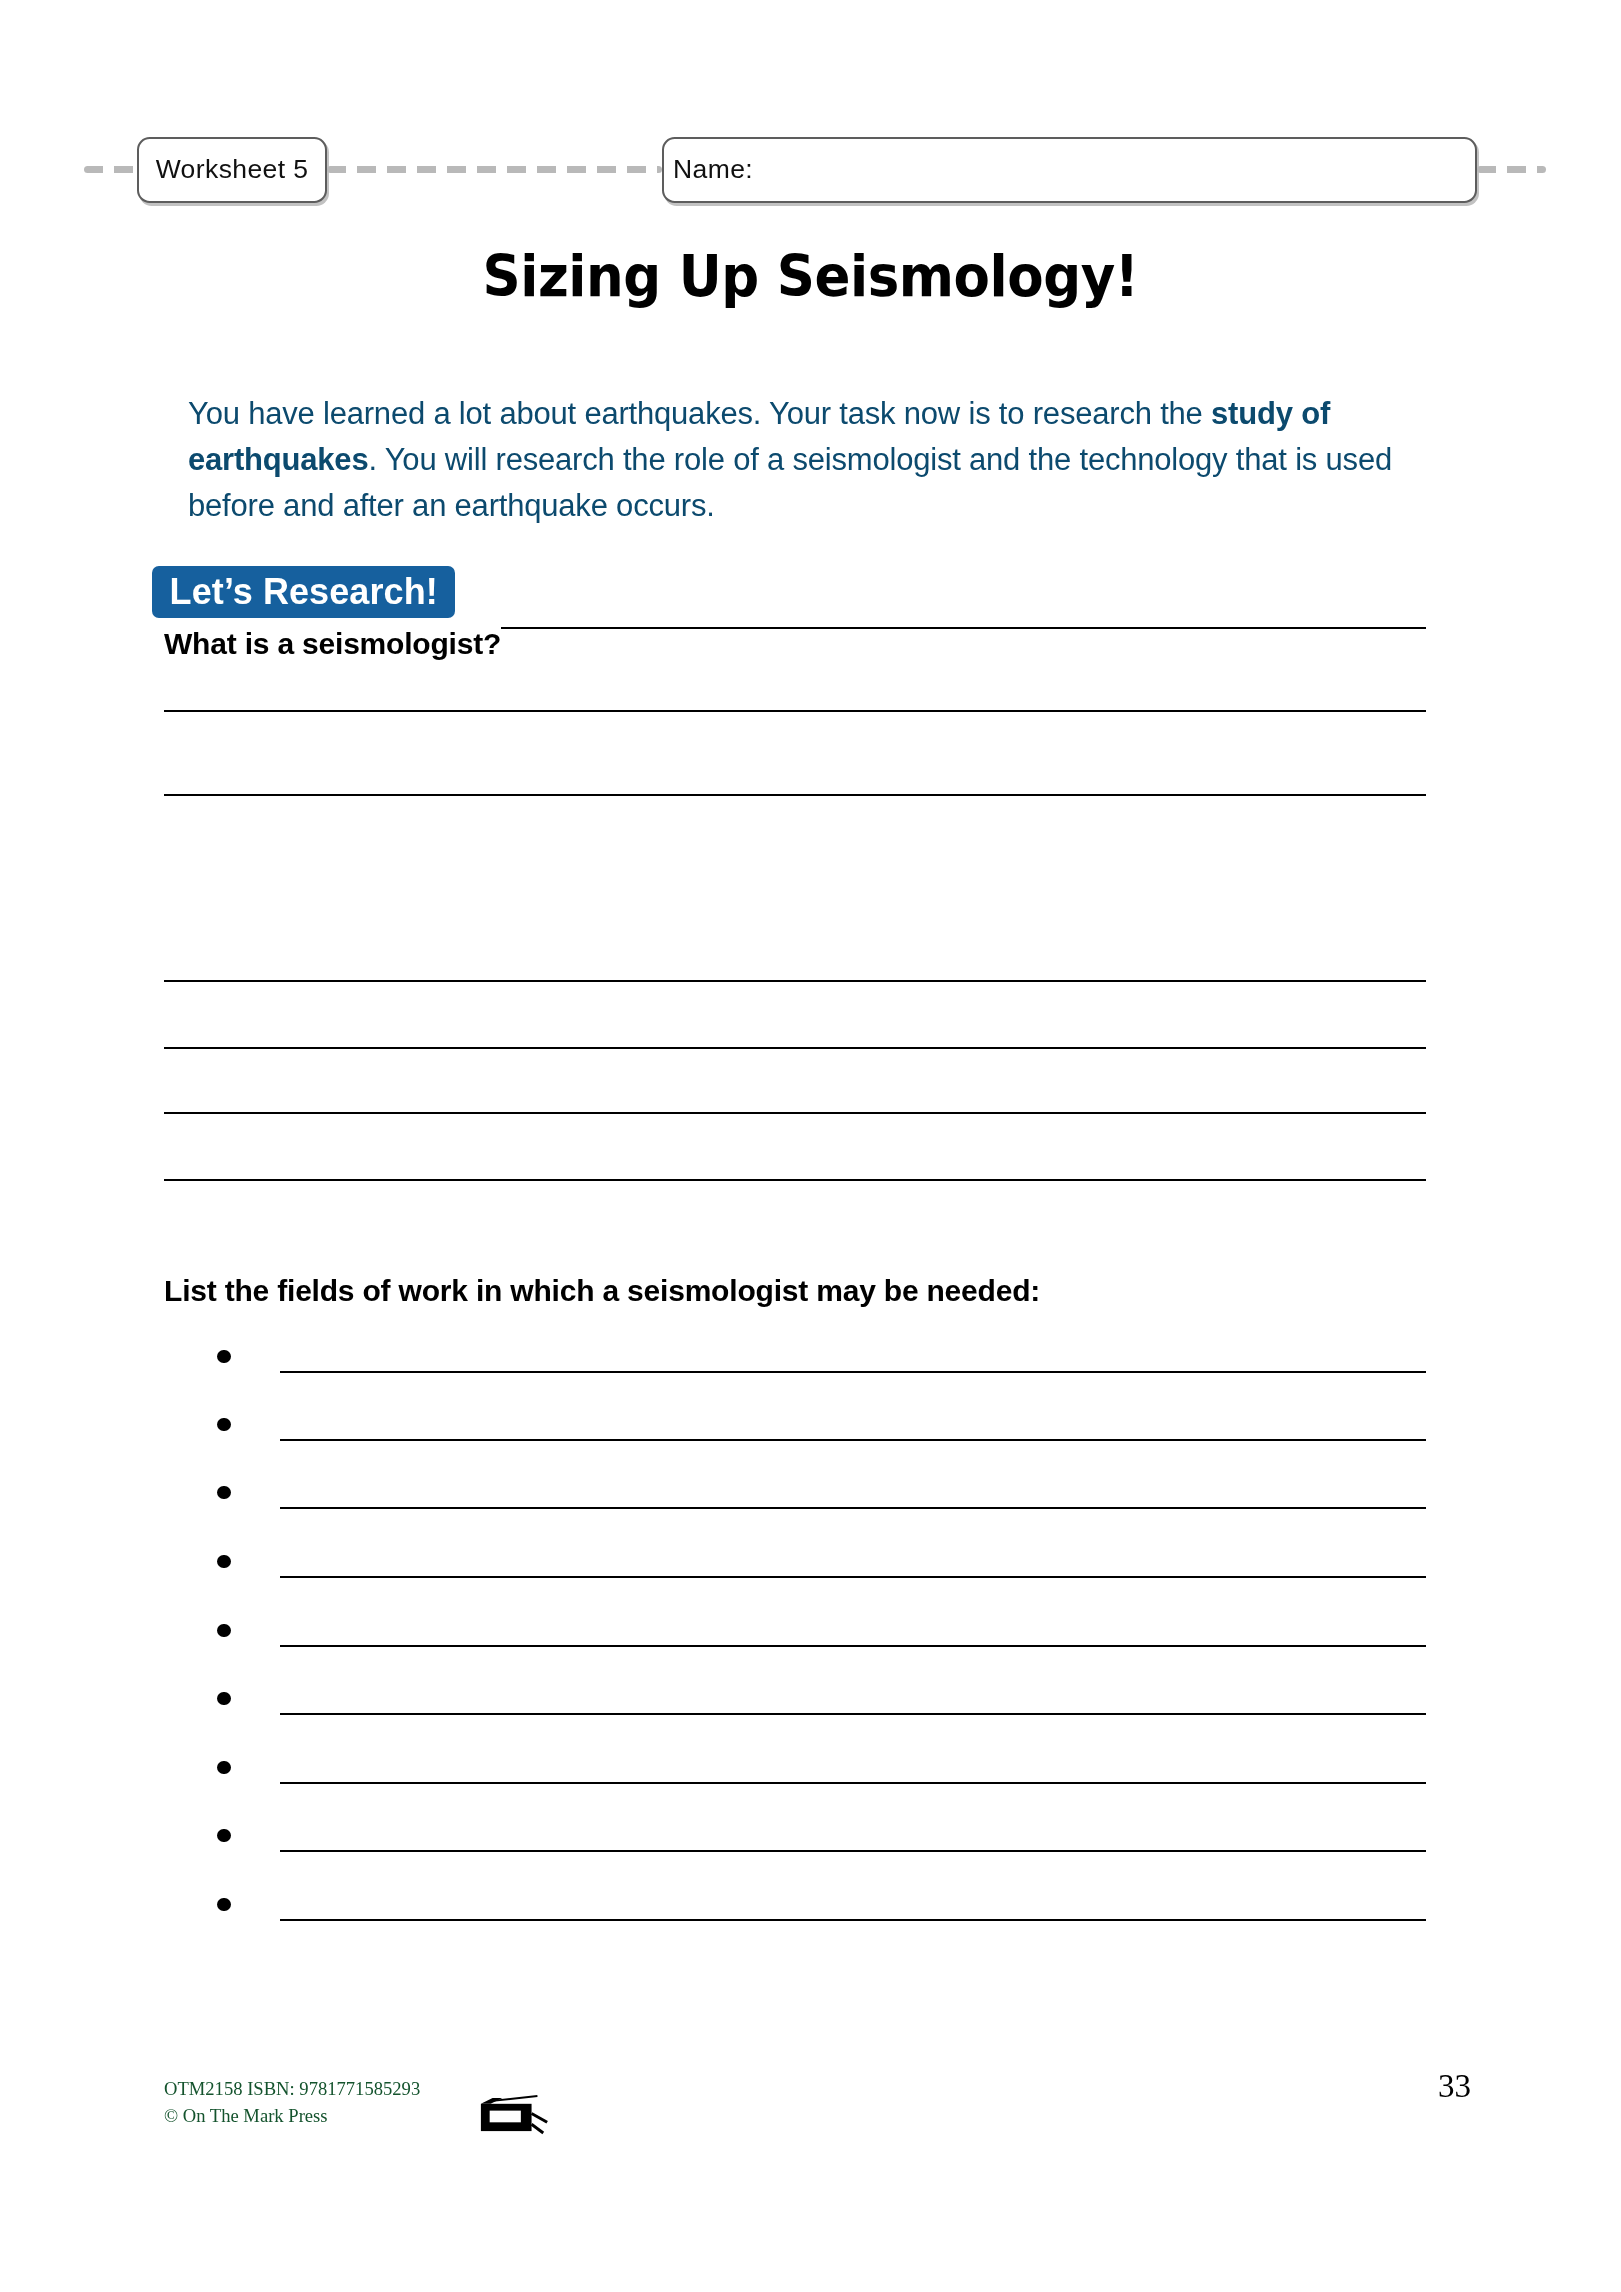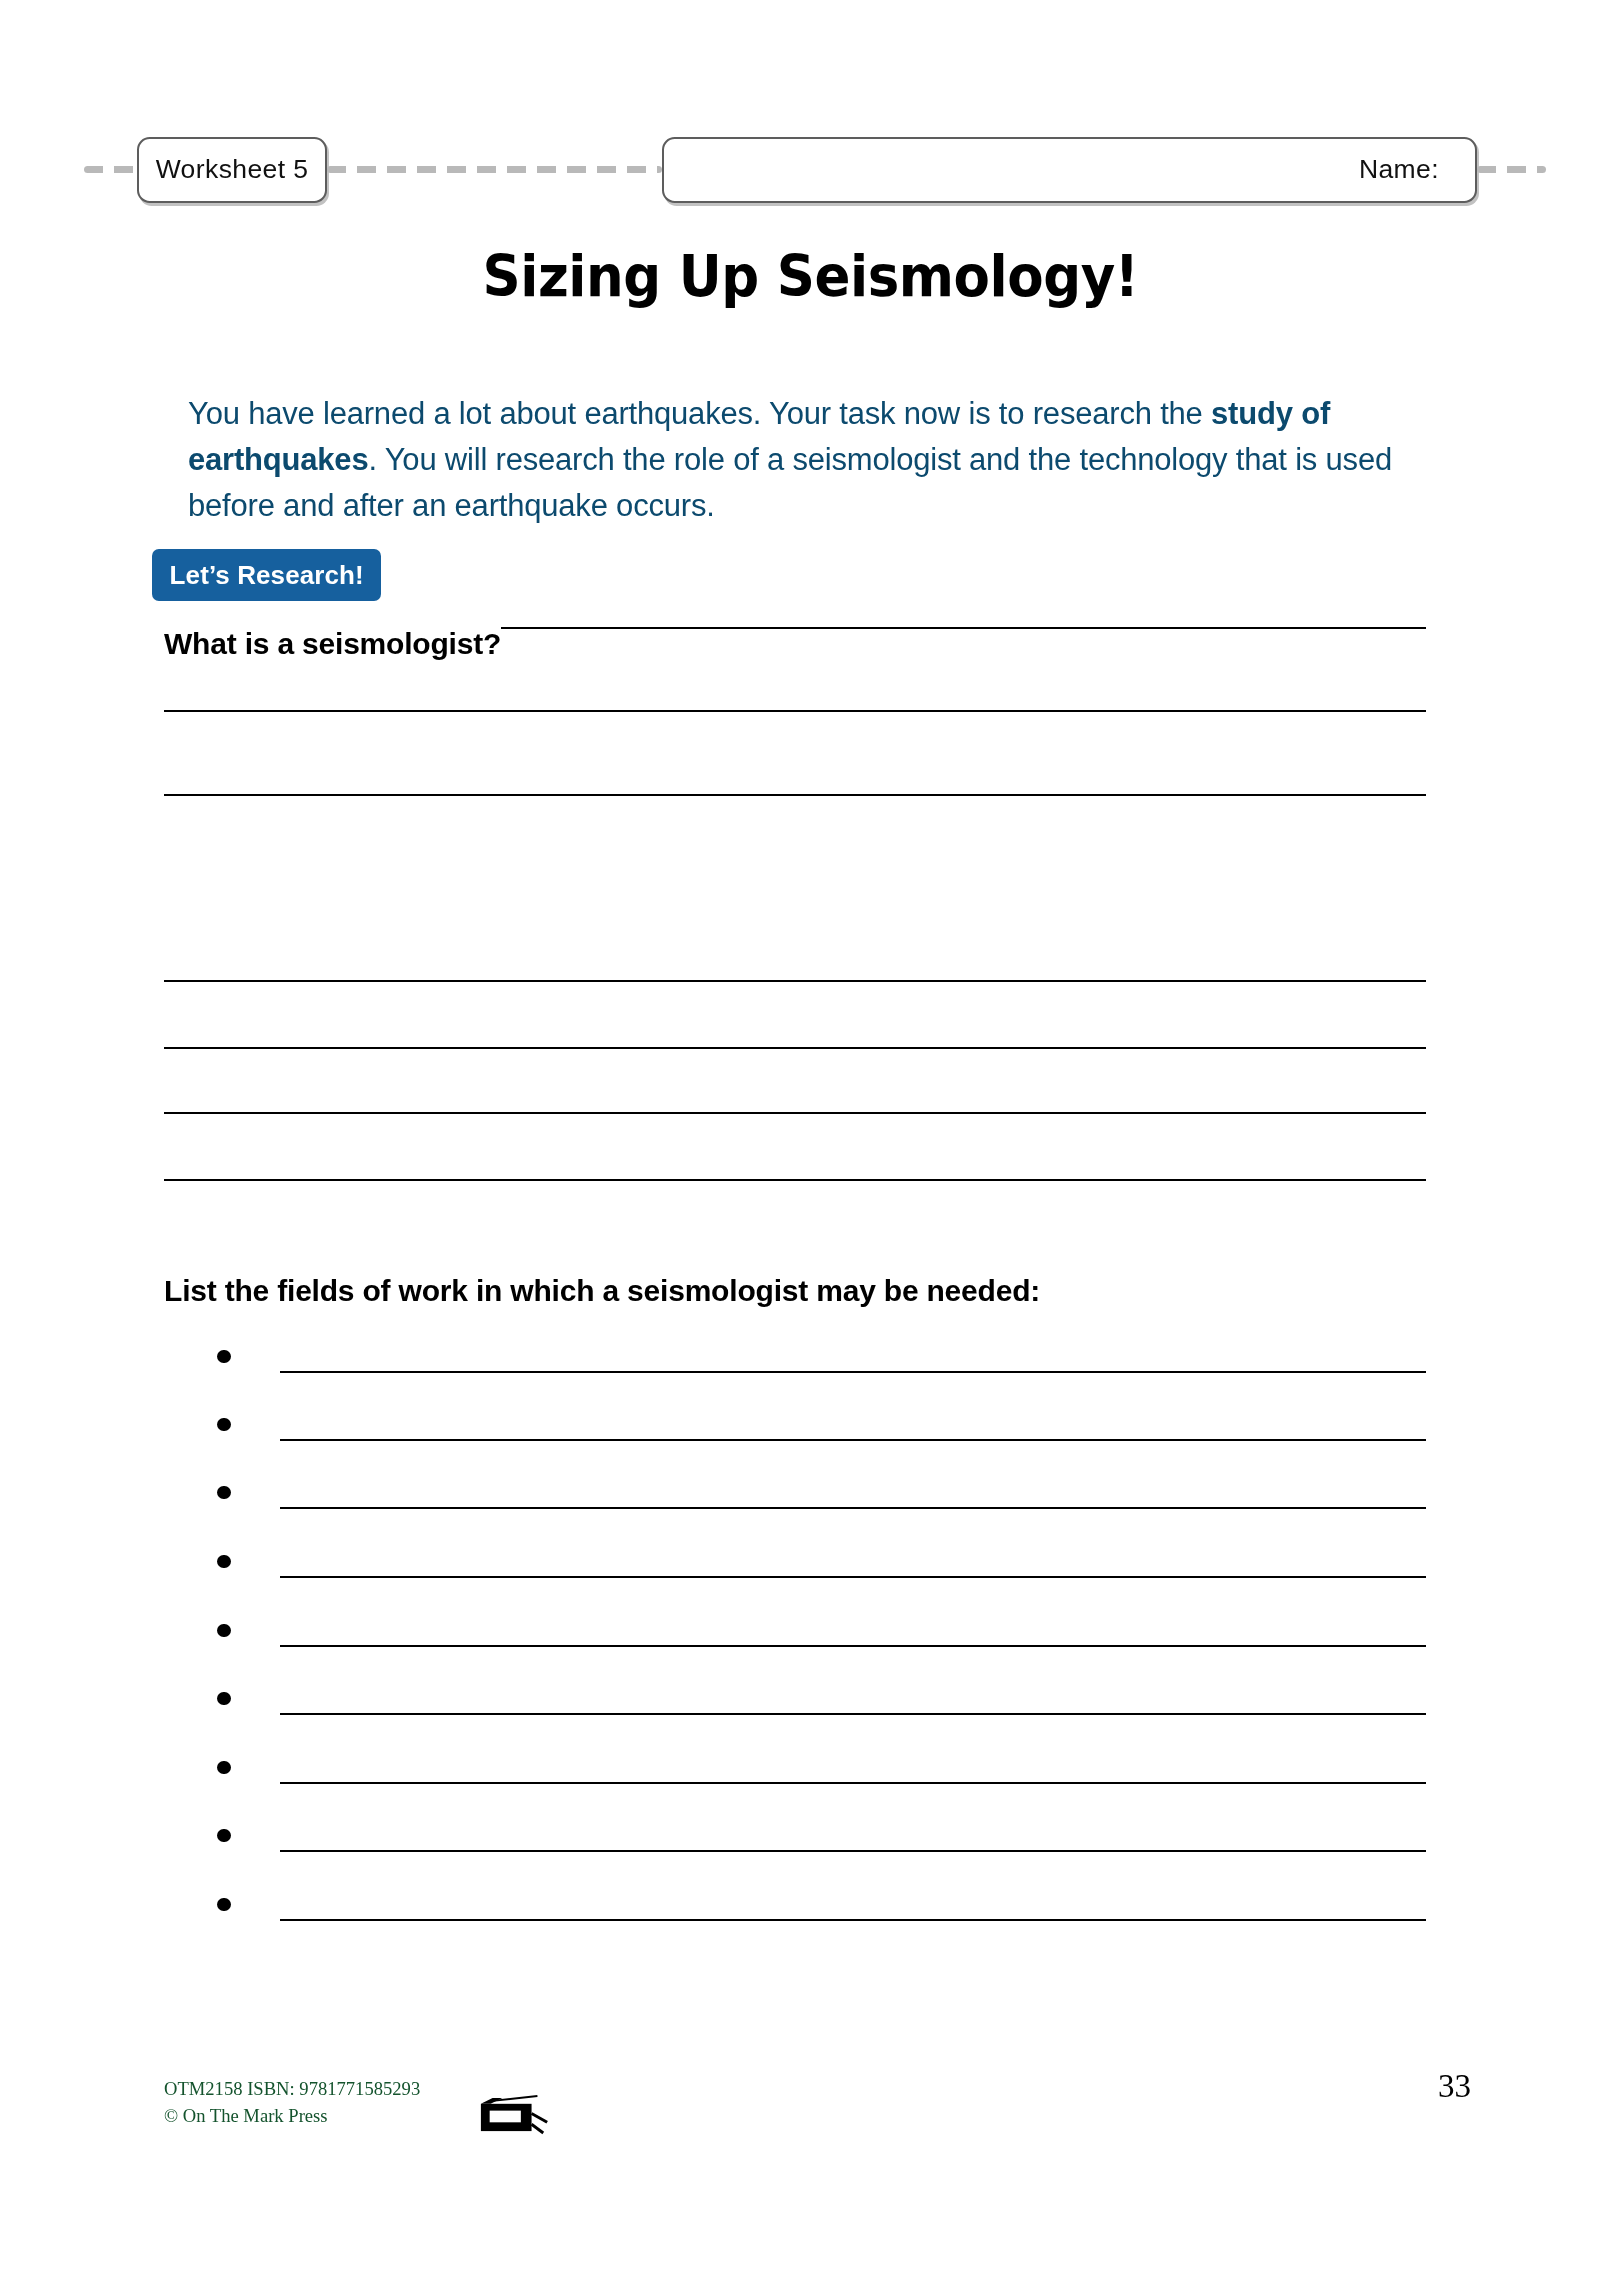--- a/index.html
+++ b/index.html
@@ -54,23 +54,22 @@
     height: 66px;
     display: flex;
     align-items: center;
     box-shadow: 2px 2.9px 0 rgba(120,120,120,0.45);
   }
   .tag-worksheet {
     padding: 0 16.7px;
   }
   .tag-name {
     flex: 1 1 auto;
-    padding: 0 36px;
+    padding: 0 9px;
     min-width: 0;
-    justify-content: flex-end;
   }
   .tag-box span {
     font-family: "Liberation Sans", sans-serif;
     font-size: 26.5px;
     letter-spacing: 0.4px;
     color: #111111;
     white-space: nowrap;
   }
 
   
@@ -99,30 +98,30 @@
     color: #0c4a6e;
     letter-spacing: -0.2px;
     margin-left: 24px;
   }
   .intro b { font-weight: bold; }
 
   
   .badge {
     position: absolute;
     left: 152px;
-    top: 549px;
+    top: 566px;
     height: 52px;
     padding: 0 17.6px;
     display: flex;
     align-items: center;
     background: #16609e;
     border-radius: 6.9px;
     color: #ffffff;
     font-weight: bold;
-    font-size: 26px;
+    font-size: 36px;
     letter-spacing: 0.1px;
     text-align: center;
   }
 
   
   .q-head {
     position: absolute;
     left: 164px;
     display: flex;
     align-items: flex-start;

